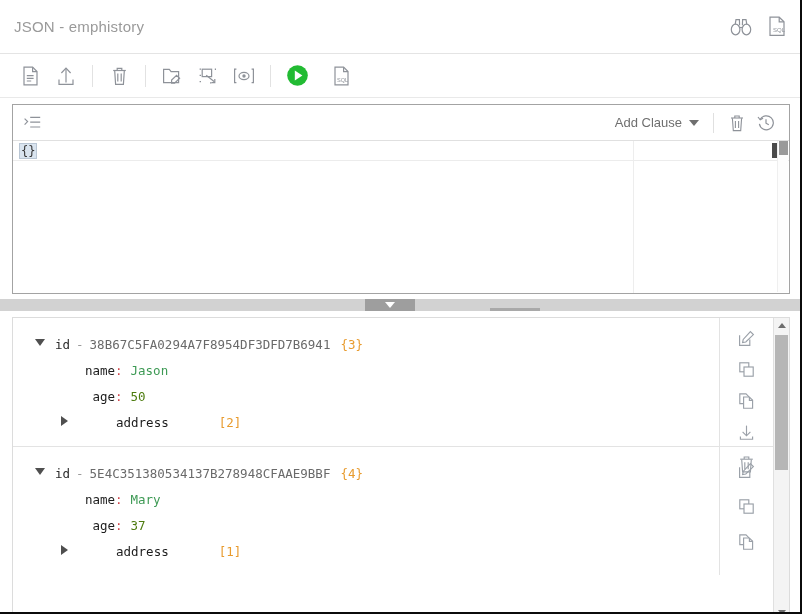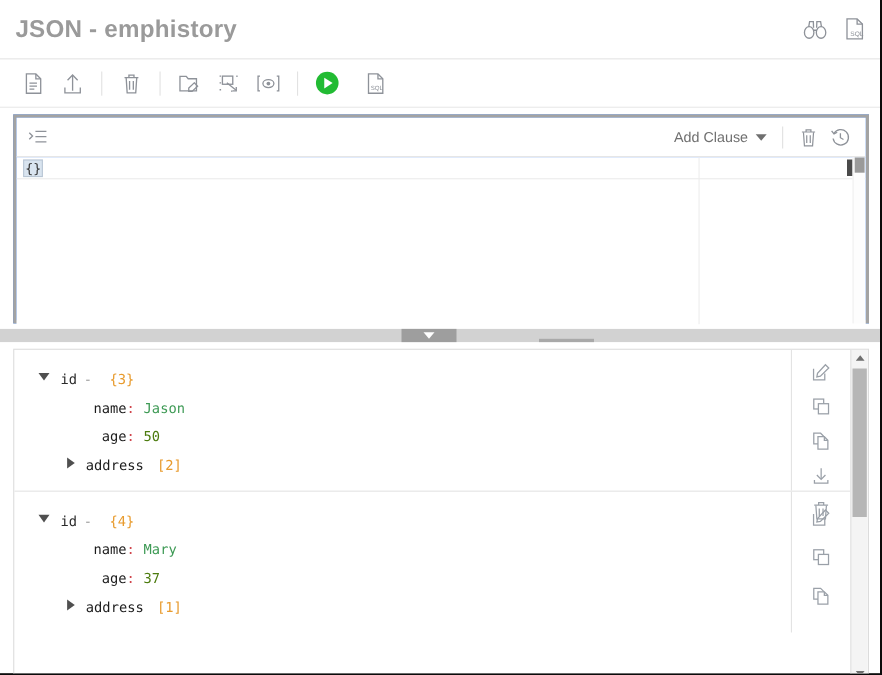--- a/index.html
+++ b/index.html
@@ -20,24 +20,24 @@
 
   
   .titlebar {
     position: relative;
     height: 54px;
     border-bottom: 1px solid #e4e4e4;
     display: flex; align-items: center;
     padding: 0 14px;
   }
   .title-text {
-    font-size: 22px;
+    font-size: 15px;
     color: #9a9a9a;
     letter-spacing: .2px;
-    font-weight: 700;
+    font-weight: 400;
     text-align: right;
   }
   .titlebar-actions {
     margin-left: auto;
     display: flex; align-items: center; gap: 16px;
   }
   .ticon { color: #8e9299; display: flex; align-items: center; }
 
   
   .toolbar {
@@ -57,22 +57,22 @@
     background: #e2e2e2;
     margin: 0 8px;
   }
   .tb-gap { width: 8px; }
 
   
   .editor-wrap {
     position: relative;
     margin: 6px 10px 0 12px;
     height: 190px;
-    border: 3px solid #a3a3a3;
-    background: #3b82f6;
+    border: 1px solid #a3a3a3;
+    background: #86efac;
   }
   .clausebar {
     position: relative;
     height: 36px;
     border-bottom: 1px solid #e0e0e0;
     display: flex; align-items: center;
     padding: 0 8px 0 10px;
     background: #fff;
   }
   .clause-filter-icon { color: #8e9299; display: flex; }
@@ -191,21 +191,21 @@
     font-family: "DejaVu Sans Mono", monospace;
     font-size: 12.5px;
     line-height: 26px;
   }
   .row {
     display: flex; align-items: baseline;
     padding-left: 22px;
     white-space: nowrap;
   }
   .row.indent { padding-left: 48px; text-align: right; }
-  .row.indent2 { padding-left: 48px; }
+  .row.indent2 { padding-left: 48px; gap: 38px; }
   .tri-open {
     width: 0; height: 0;
     border-left: 5px solid transparent;
     border-right: 5px solid transparent;
     border-top: 7px solid #4f4f4f;
     margin-right: 10px;
     position: relative; top: -3px;
     cursor: pointer;
   }
   .tri-closed {
@@ -425,20 +425,21 @@
 
   <div class="results">
     <div class="res-scrollport">
 
       <div class="record">
         <div class="rec-body">
           <div class="row">
             <span class="tri-open"></span>
             <span class="k-id">id</span>
             <span class="dash">-</span>
+            <span class="idval">38B67C5FA0294A7F8954DF3DFD7B6941</span>
             <span class="count">{3}</span>
           </div>
           <div class="row indent">
             <span class="key w">name</span>
             <span class="colon">:</span>
             <span class="v-str">Jason</span>
           </div>
           <div class="row indent">
             <span class="key w">age</span>
             <span class="colon">:</span>
@@ -487,20 +488,21 @@
           </span>
         </div>
       </div>
 
       <div class="record">
         <div class="rec-body">
           <div class="row">
             <span class="tri-open"></span>
             <span class="k-id">id</span>
             <span class="dash">-</span>
+            <span class="idval">5E4C351380534137B278948CFAAE9BBF</span>
             <span class="count">{4}</span>
           </div>
           <div class="row indent">
             <span class="key w">name</span>
             <span class="colon">:</span>
             <span class="v-str">Mary</span>
           </div>
           <div class="row indent">
             <span class="key w">age</span>
             <span class="colon">:</span>

